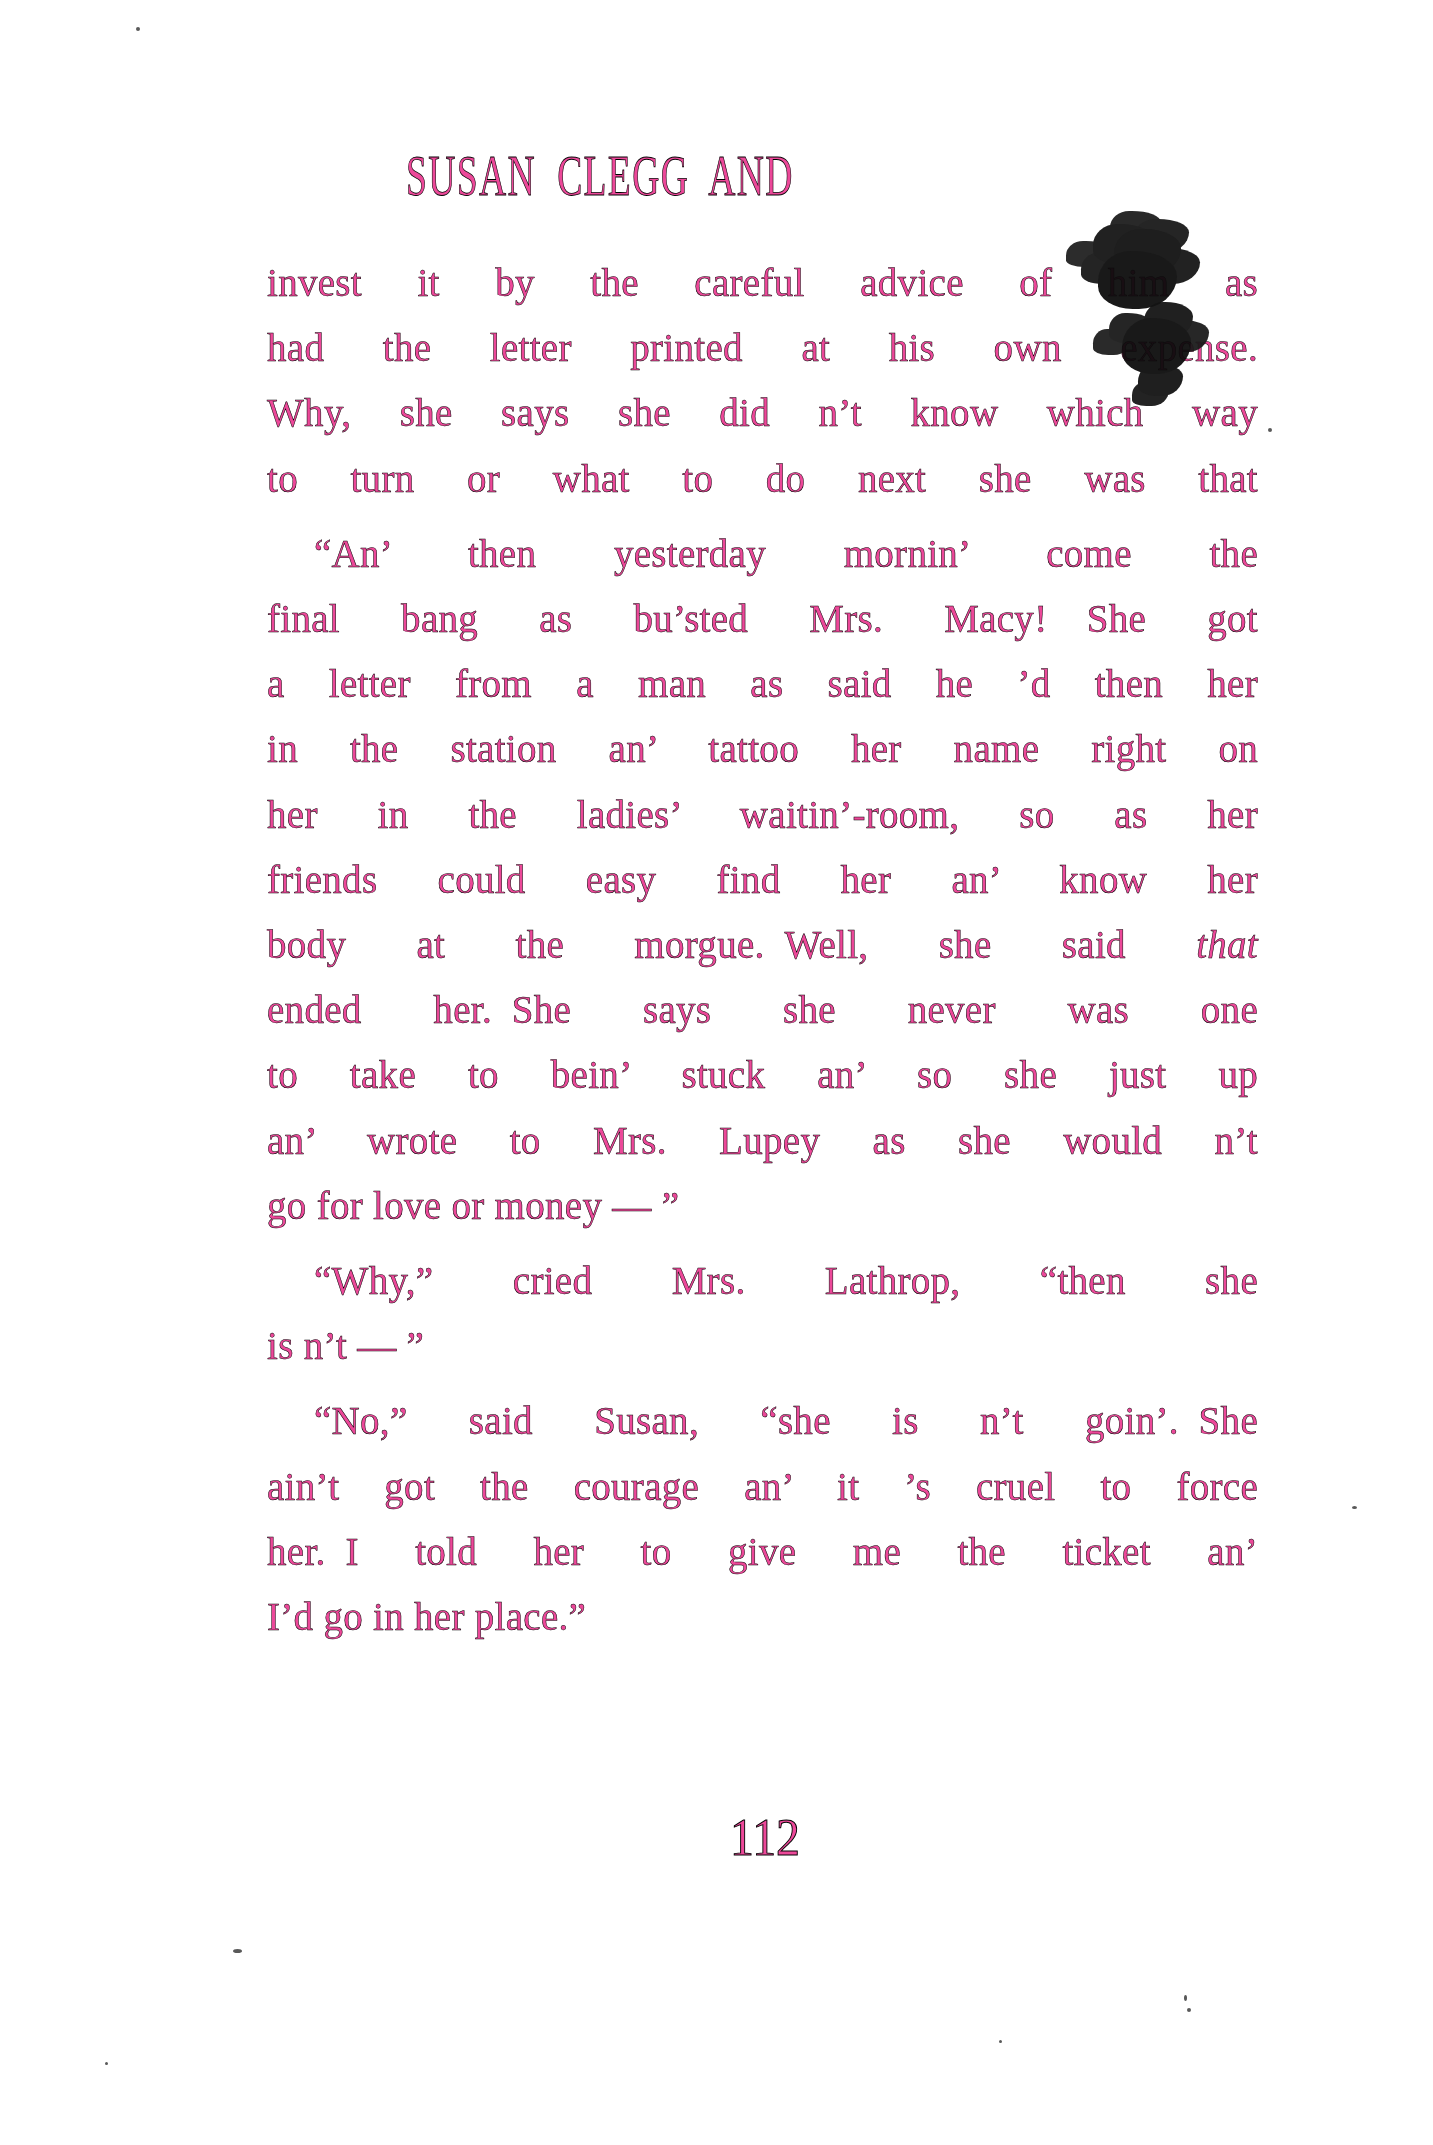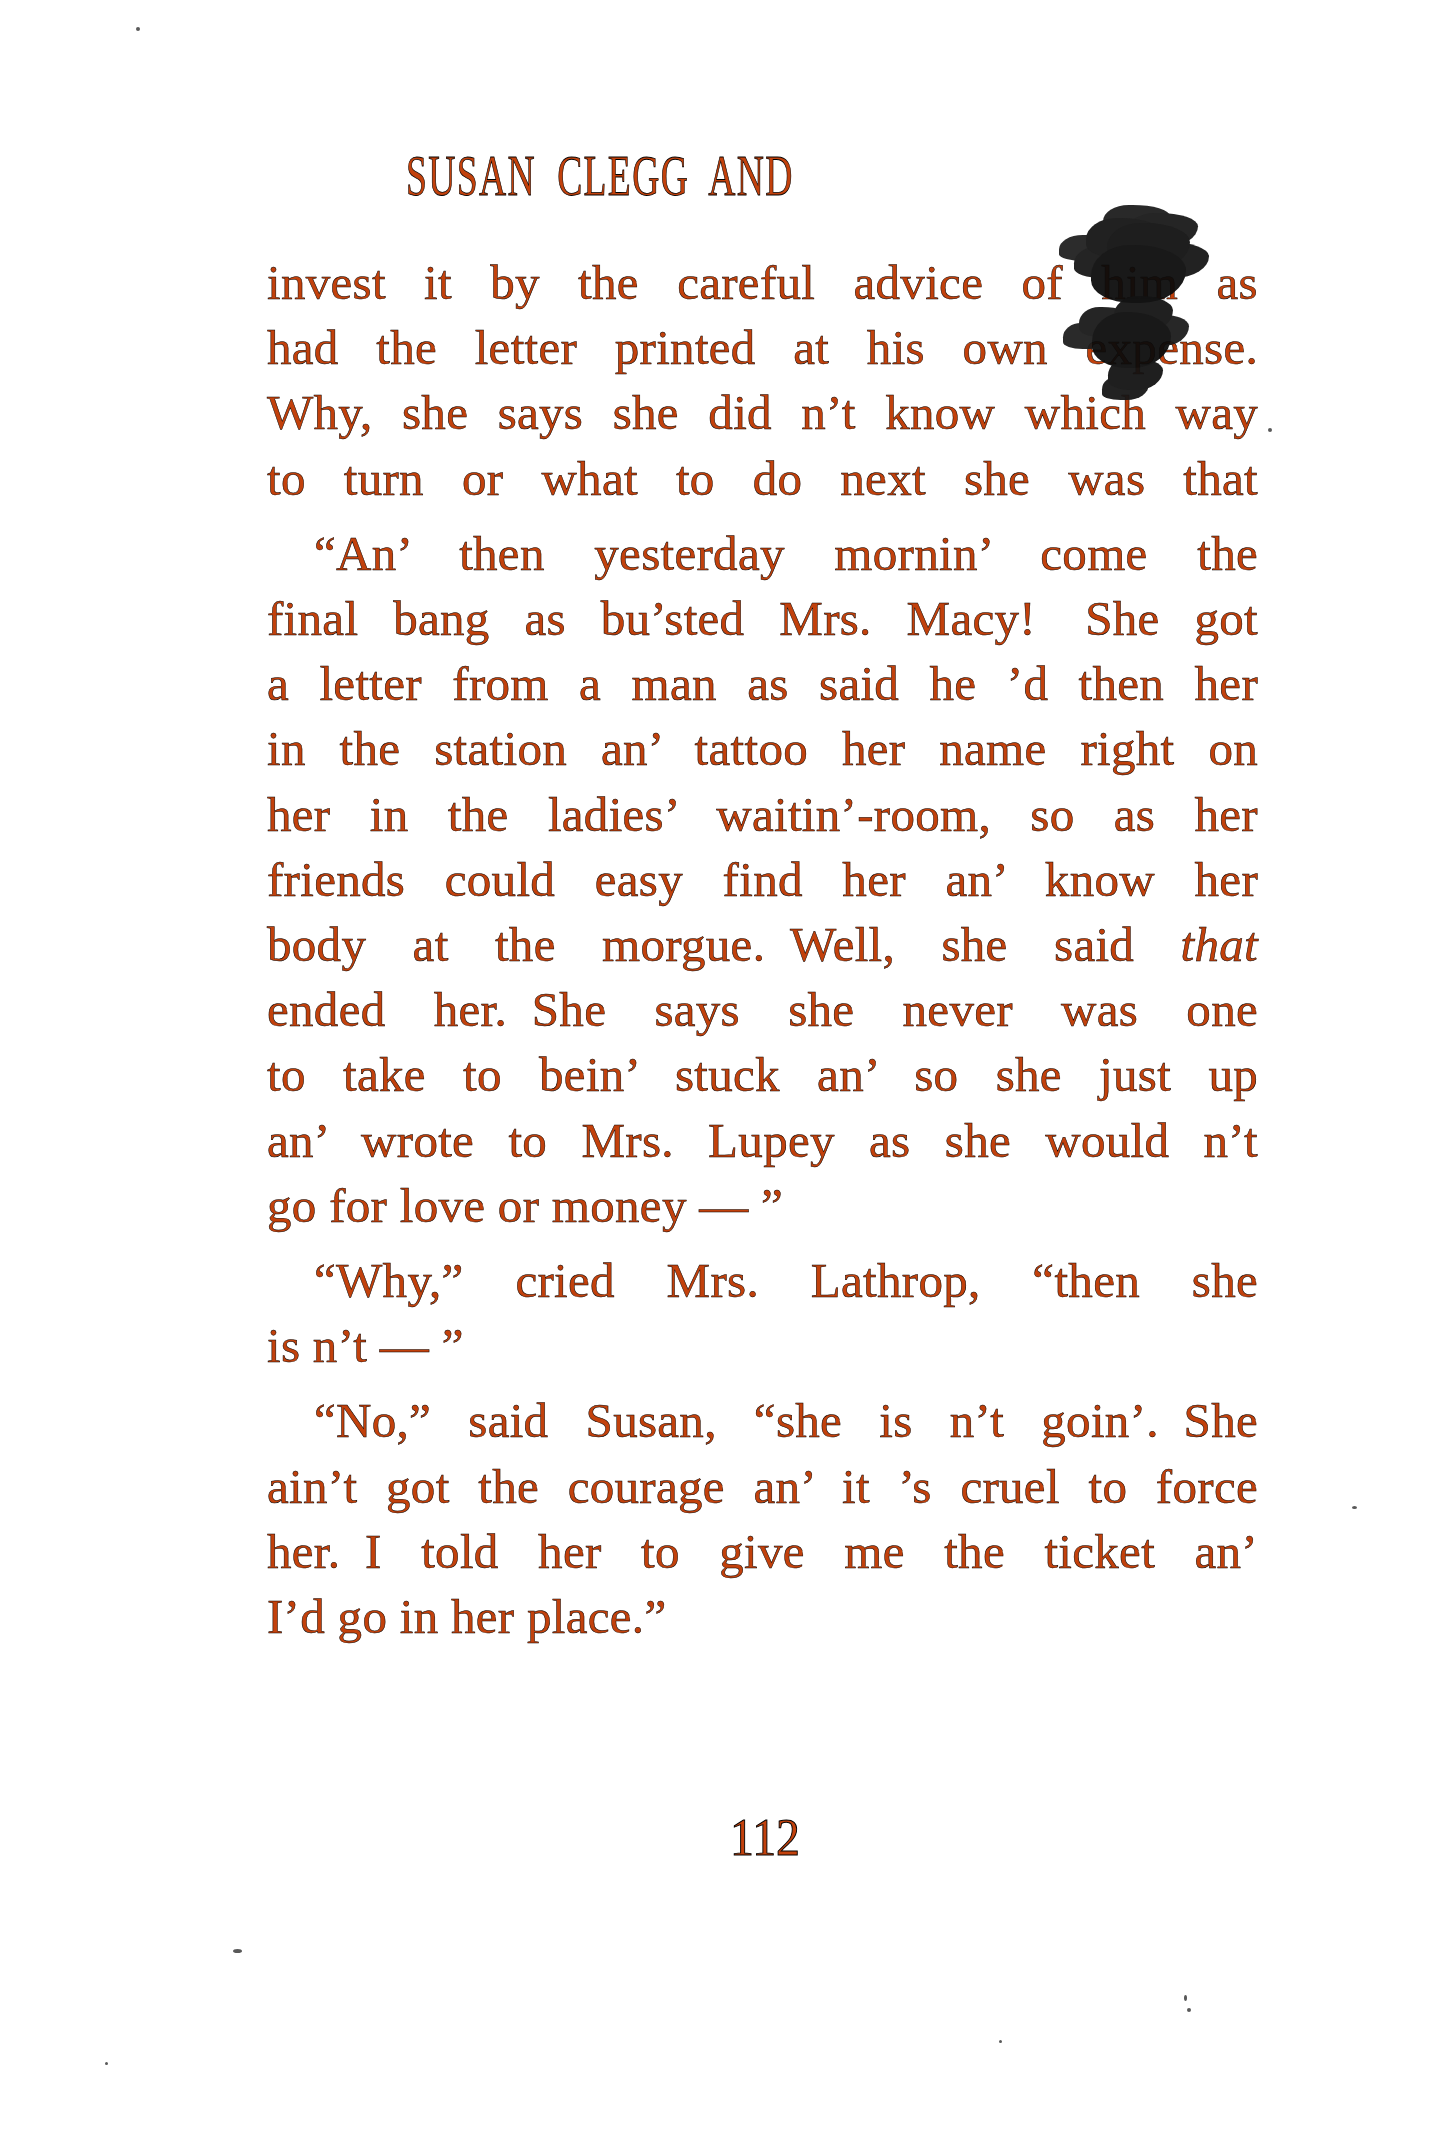--- a/index.html
+++ b/index.html
@@ -1,37 +1,37 @@
 <!DOCTYPE html>
 <html><head>
 <meta charset="utf-8">
 <style>
   html,body { margin:0; padding:0; background:#ffffff; }
   .page {
     position:relative; width:1433px; height:2145px;
     background:#ffffff; overflow:hidden;
     font-family:"Liberation Serif","DejaVu Serif",serif;
-    color:#c2410c;
+    color:#ec4899;
   }
   
   .header {
     position:absolute; top:146px; left:0; width:1200px;
     text-align:center; white-space:nowrap;
   }
   .header-inner {
     display:inline-block;
     font-size:57px; line-height:60px; font-weight:400;
     letter-spacing:2px; word-spacing:16px;
     transform:scaleX(0.66); transform-origin:50% 50%;
     -webkit-text-stroke:0.8px #000;
   }
   
   .body-text {
     position:absolute; left:267px; top:250px; width:991px;
-    font-size:49px; line-height:65.2px;
+    font-size:39px; line-height:65.2px;
     letter-spacing:0.3px;
     -webkit-text-stroke:0.5px #000;
   }
   .line { text-align:justify; text-align-last:justify; }
   .line.last { text-align-last:left; }
   .line.indent { text-indent:47px;margin-top:10px; }
   .it { font-style:italic; }
   
   .smudge { position:relative; }
   .smudge::after {

